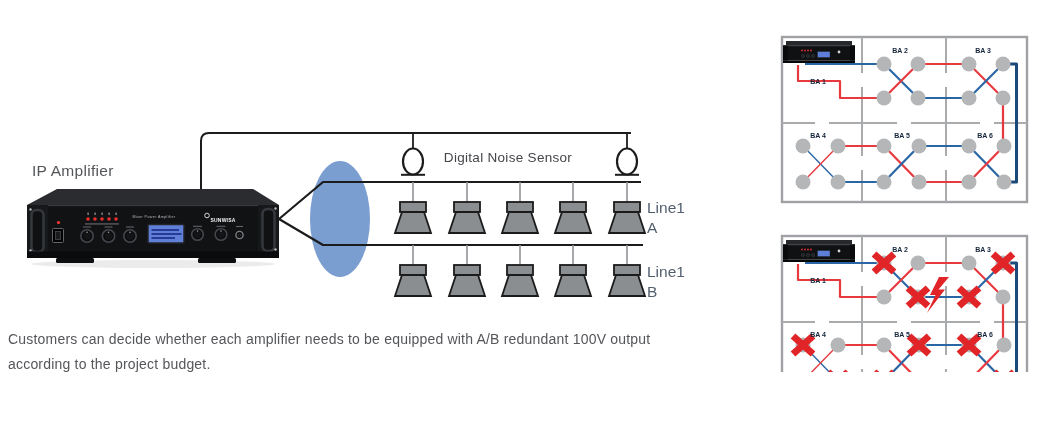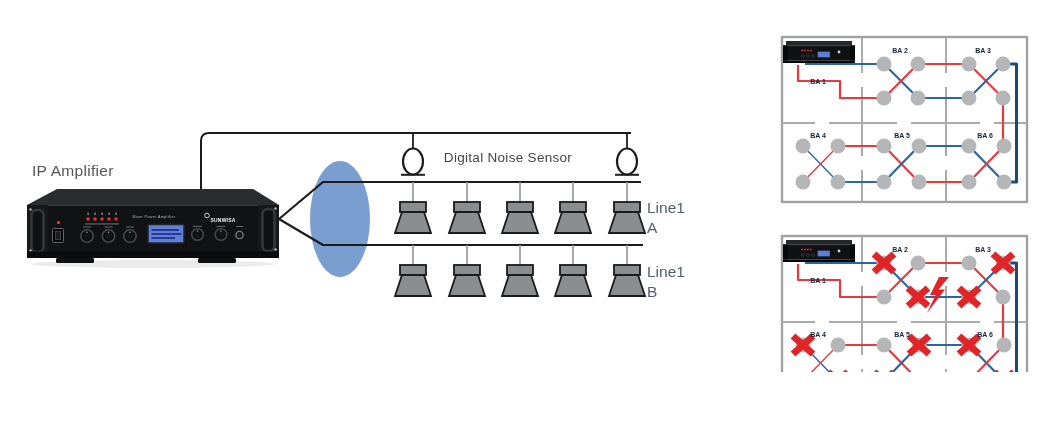--- a/index.html
+++ b/index.html
@@ -244,14 +244,15 @@
     <use href="#miniamp" x="1" y="4"></use>
     <text x="36" y="47" text-anchor="middle" font-size="7" font-weight="bold" fill="#15253b">BA 1</text>
     <text x="118" y="16" text-anchor="middle" font-size="7" font-weight="bold" fill="#15253b">BA 2</text>
     <text x="201" y="16" text-anchor="middle" font-size="7" font-weight="bold" fill="#15253b">BA 3</text>
     <text x="36" y="101" text-anchor="middle" font-size="7" font-weight="bold" fill="#15253b">BA 4</text>
     <text x="120" y="101" text-anchor="middle" font-size="7" font-weight="bold" fill="#15253b">BA 5</text>
     <text x="203" y="101" text-anchor="middle" font-size="7" font-weight="bold" fill="#15253b">BA 6</text>
   </g>
 </svg>
 
+<div class="caption">Customers can decide whether each amplifier needs to be equipped with A/B redundant 100V output according to the project budget.</div>
 
 </div>
 
 </body></html>

